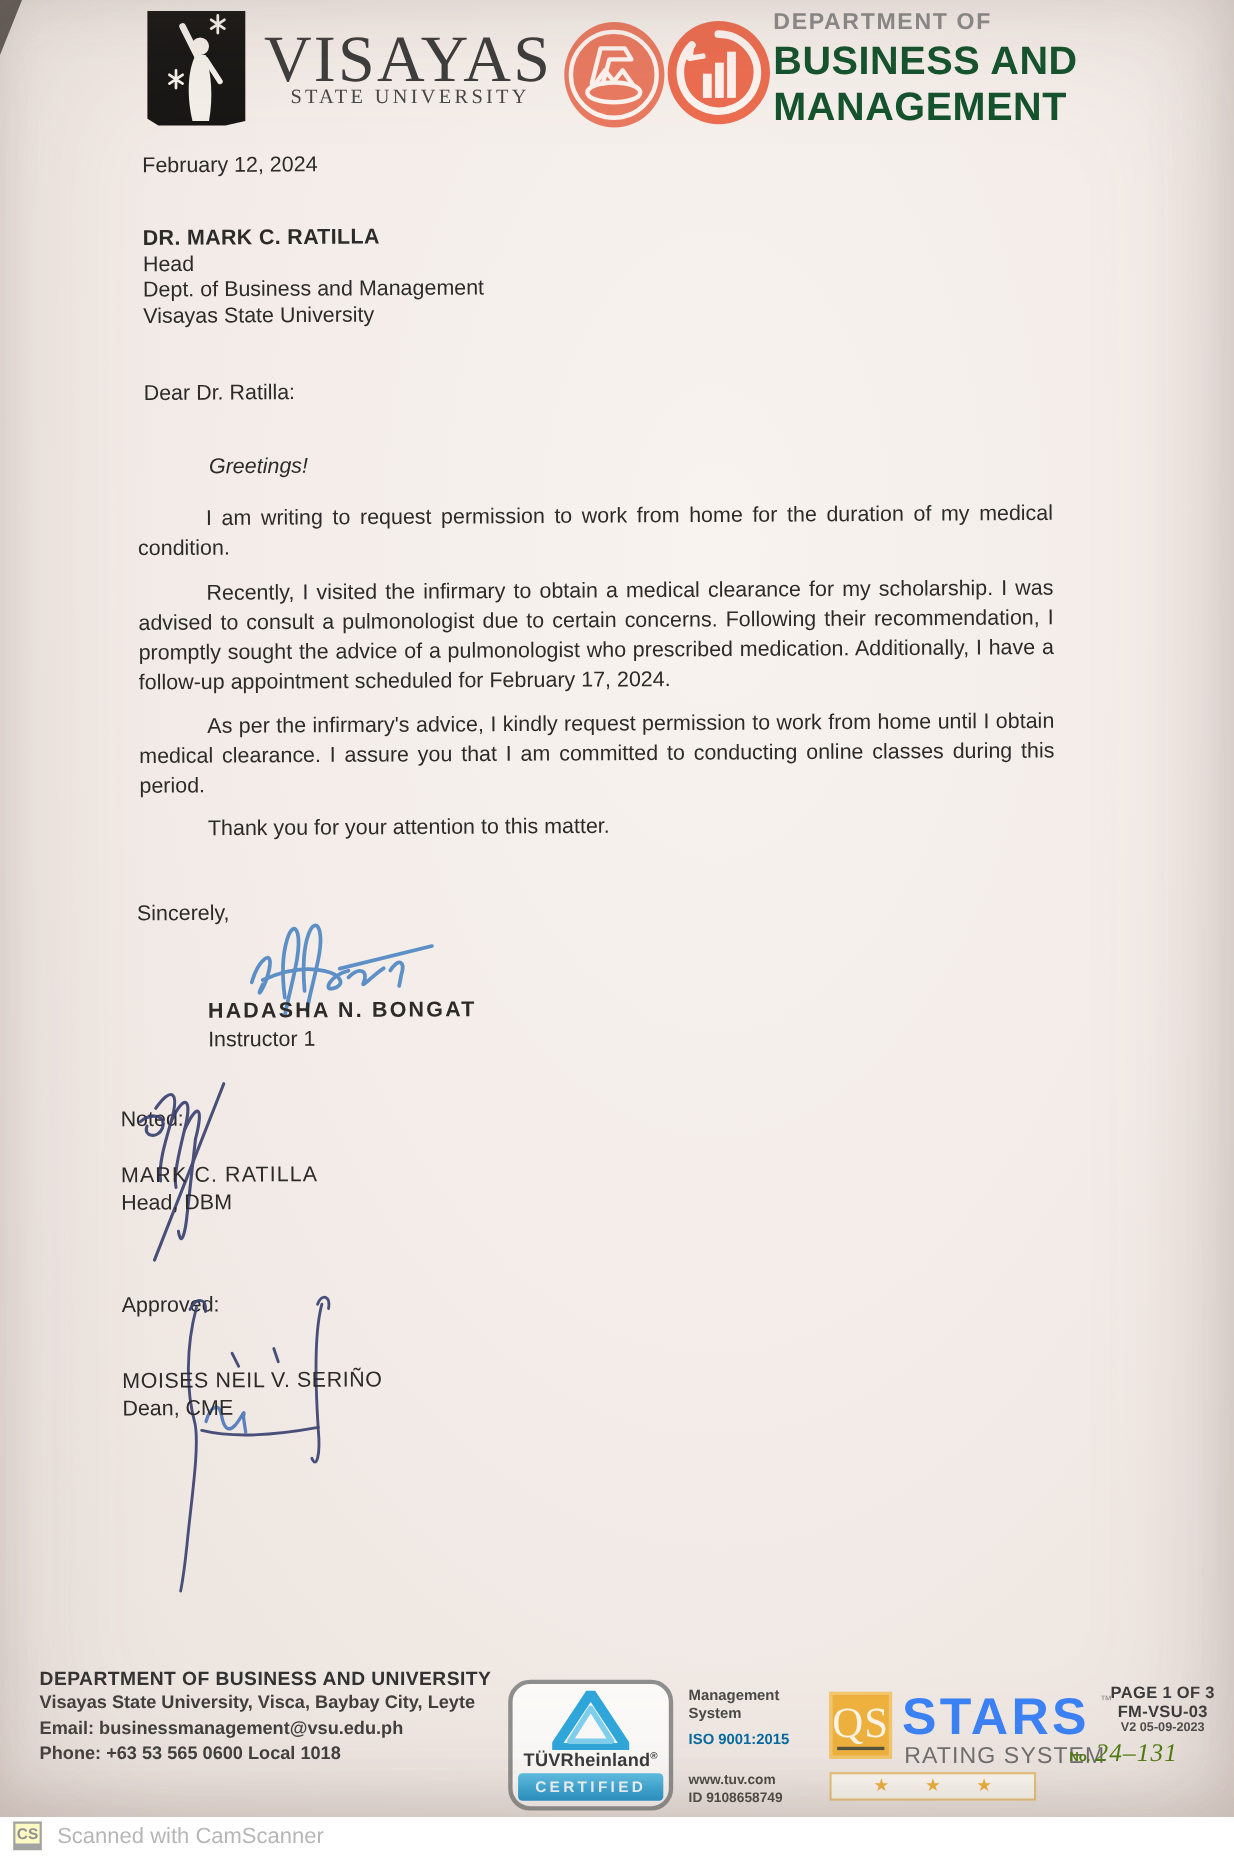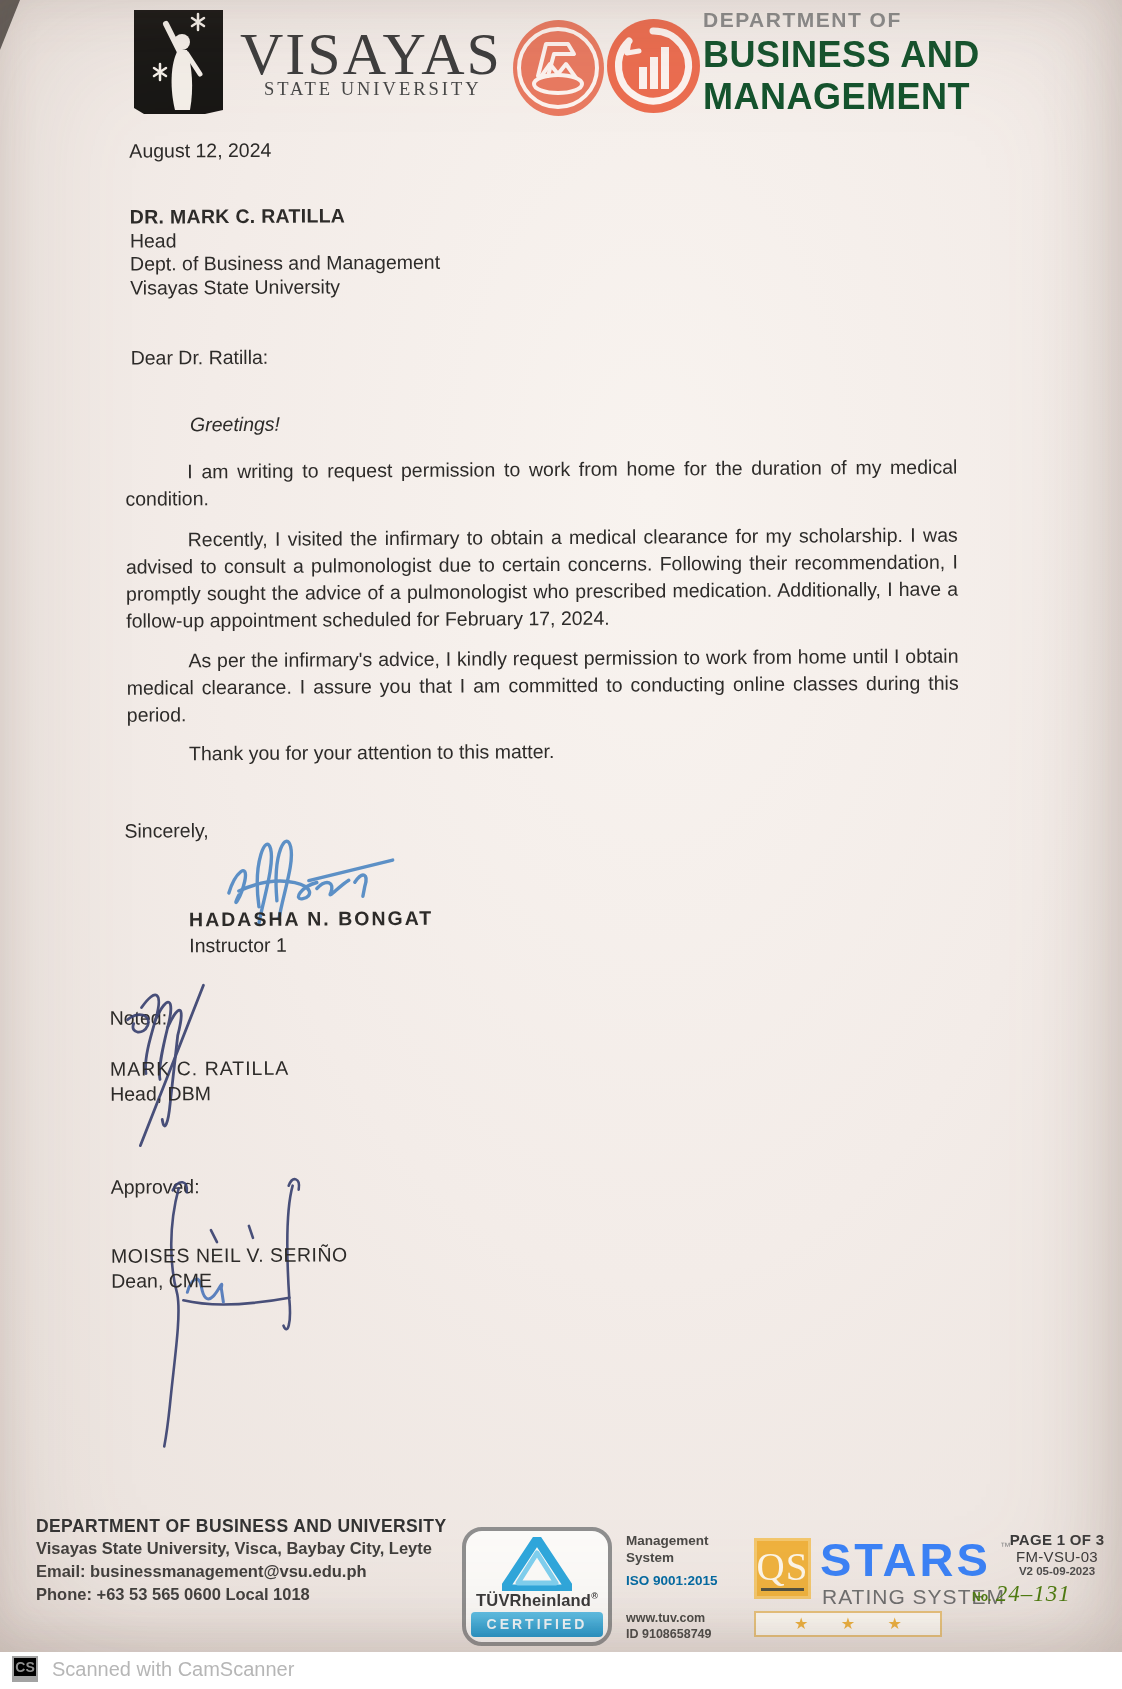--- a/index.html
+++ b/index.html
@@ -81,31 +81,31 @@
   .qs-letters{position:absolute;left:0;top:6px;width:100%;text-align:center;
     font-family:"Liberation Serif",serif;font-size:39px;color:#fdf6e8;letter-spacing:1px;}
   .qs-rule{position:absolute;left:7px;right:7px;bottom:8px;height:3px;background:#54523f;}
   .stars-word{left:820px;top:1532px;font-size:47px;font-weight:bold;color:#3b82f6;letter-spacing:3px;}
   .stars-tm{left:1000px;top:1540px;font-size:11px;color:#8a8a8a;}
   .rating-word{left:822px;top:1585px;font-size:21px;color:#6f6f6f;letter-spacing:1px;}
   .stars-bar{left:754px;top:1611px;width:184px;height:22px;border:2px solid #e9c47c;background:#fdfaf4;
     text-align:center;color:#efb23e;font-size:16px;line-height:22px;letter-spacing:14px;text-indent:14px;}
   .pageinfo{left:992px;top:1531px;width:130px;text-align:center;color:#3a3a3a;}
   .pi-page{font-size:15px;font-weight:bold;letter-spacing:.3px;}
-  .pi-form{font-size:15px;font-weight:normal;letter-spacing:.3px;}
+  .pi-form{font-size:15px;font-weight:bold;letter-spacing:.3px;}
   .pi-ver{font-size:11.5px;font-weight:bold;color:#4c4c4c;}
   .no-line{left:972px;top:1581px;color:#4d7c0f;}
   .no-label{font-size:12px;font-weight:bold;}
   .no-value{font-family:"Liberation Serif",serif;font-style:italic;font-size:23px;letter-spacing:1px;}
 
   
   .cs-bar{left:0;top:1652px;width:1122px;height:37px;background:#ffffff;}
   .cs-icon{position:absolute;left:12px;top:4px;width:26px;height:26px;box-sizing:border-box;
     border:2px solid #a3a3a3;border-bottom-width:6px;color:#8f8f8f;font-weight:bold;font-size:14px;
-    text-align:center;line-height:18px;background:#000000;}
+    text-align:center;line-height:18px;background:#fef9c3;}
   .cs-text{position:absolute;left:52px;top:6px;font-size:20px;color:#b6b6b6;}
 </style>
 </head>
 <body>
 
 <div class="abs paper"></div>
 <div class="abs corner-tl"></div>
 
 <div class="abs vsu-logo">
   <svg width="97" height="108" viewBox="0 0 97 108">
@@ -143,21 +143,21 @@
   </svg>
 </div>
 
 <div class="abs dept-block">
   <div class="dept-l1">DEPARTMENT OF</div>
   <div class="dept-l2">BUSINESS AND</div>
   <div class="dept-l3">MANAGEMENT</div>
 </div>
 
 <div class="abs letter">
-  <div class="abs date">August 12, 2024</div>
+  <div class="abs date">February 12, 2024</div>
 
   <div class="abs recipient">
     <div class="name">DR. MARK C. RATILLA</div>
     <div>Head</div>
     <div>Dept. of Business and Management</div>
     <div>Visayas State University</div>
   </div>
 
   <div class="abs salutation">Dear Dr. Ratilla:</div>
   <div class="abs greeting">Greetings!</div>

